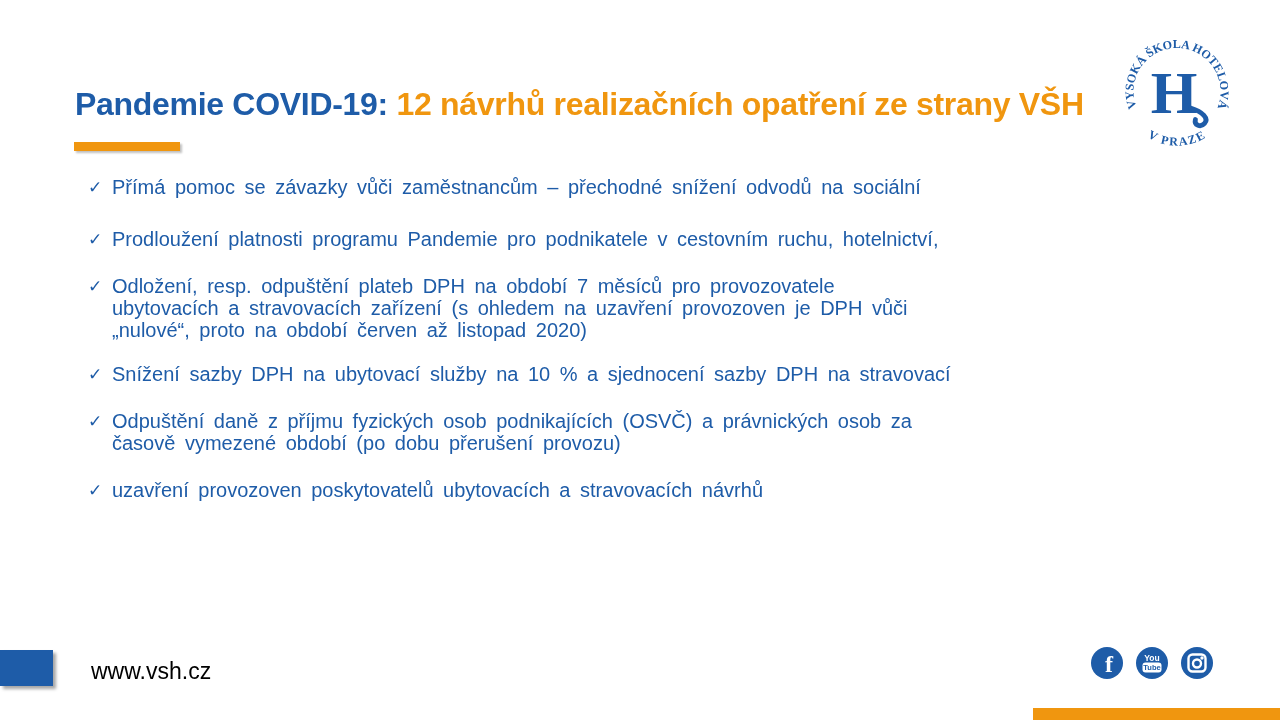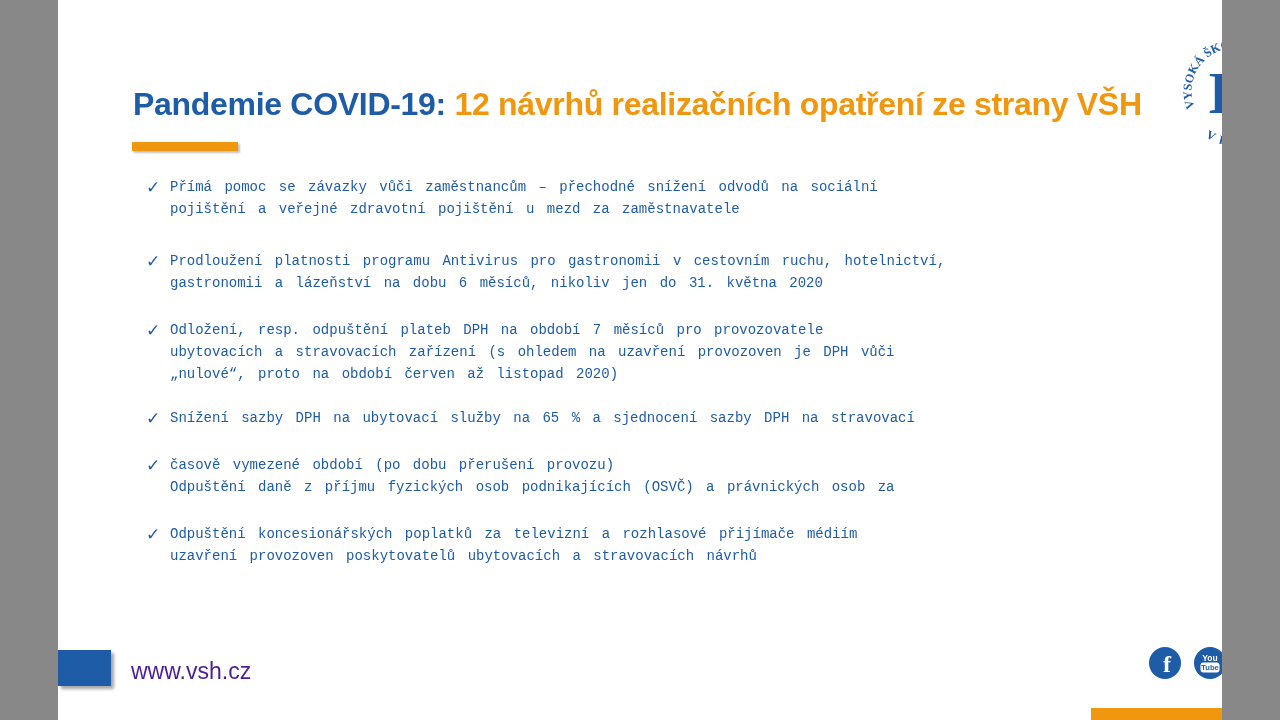--- a/index.html
+++ b/index.html
@@ -1,21 +1,21 @@
 <!DOCTYPE html>
 <html><head>
 <meta charset="utf-8">
 <style>
   * { margin: 0; padding: 0; box-sizing: border-box; }
   html, body { background: #888; }
   body { font-family: "Liberation Sans", sans-serif; }
 
   .slide {
     position: relative;
-    width: 1164px; height: 720px;
+    width: 1280px; height: 720px;
     background: #ffffff;
     overflow: hidden;
     margin: 0 auto;
   }
 
   
   .title {
     position: absolute;
     left: 75px; top: 86px;
     font-size: 32px; font-weight: bold;
@@ -52,48 +52,47 @@
   .check {
     flex: 0 0 24px;
     font-family: "DejaVu Sans", sans-serif;
     font-size: 17px;
     line-height: 22px;
     color: #1E5CA8;
   }
   .btext { flex: 1; }
   .bline {
     display: block;
-    font-size: 14px;
+    font-size: 20px;
     line-height: 22px;
     word-spacing: 4px;
     white-space: nowrap;
-    font-family: Liberation Mono, monospace;
   }
 
   
   .logo {
     position: absolute;
     left: 1119px; top: 27px;
     width: 116px; height: 131px;
   }
   .logo svg { width: 100%; height: 100%; }
 
   
   .footer-bar {
     position: absolute;
     left: 0; top: 650px;
     width: 53px; height: 36px;
     background: #1E5CA8;
     box-shadow: 3px 3px 3px rgba(0,0,0,0.35);
   }
   .footer-url {
     position: absolute;
-    left: 73px; top: 658px;
+    left: 91px; top: 658px;
     font-size: 23px;
-    color: #4c1d95;
+    color: #000000;
     text-decoration: none;
   }
   .social {
     position: absolute;
     left: 1091px; top: 647px;
     display: flex;
     gap: 13px;
   }
   .social a { display: block; width: 32px; height: 32px; }
 
@@ -129,55 +128,52 @@
       <text x="57" y="86" text-anchor="middle" font-family="Liberation Serif, serif" font-weight="bold" font-size="62" fill="#1E5CA8">H</text>
       <path d="M 74 81 C 87 85, 93 92, 88.5 97 C 84.5 101.5, 77.5 99, 79 93" fill="none" stroke="#1E5CA8" stroke-width="5" stroke-linecap="round"></path>
     </svg>
   </div>
 
   <ul class="bullets">
     <li>
       <span class="check">✓</span>
       <div class="btext">
         <span class="bline">Přímá pomoc se závazky vůči zaměstnancům – přechodné snížení odvodů na sociální</span>
-        <span class="bline">pojištění a veřejné zdravotní pojištění u mezd za zaměstnavatele</span>
-      </div>
-    </li>
-    <li>
-      <span class="check">✓</span>
-      <div class="btext">
-        <span class="bline">Prodloužení platnosti programu Antivirus pro gastronomii v cestovním ruchu, hotelnictví,</span>
-        <span class="bline">gastronomii a lázeňství na dobu 6 měsíců, nikoliv jen do 31. května 2020</span>
+      </div>
+    </li>
+    <li>
+      <span class="check">✓</span>
+      <div class="btext">
+        <span class="bline">Prodloužení platnosti programu Pandemie pro podnikatele v cestovním ruchu, hotelnictví,</span>
       </div>
     </li>
     <li>
       <span class="check">✓</span>
       <div class="btext">
         <span class="bline">Odložení, resp. odpuštění plateb DPH na období 7 měsíců pro provozovatele</span>
         <span class="bline">ubytovacích a stravovacích zařízení (s ohledem na uzavření provozoven je DPH vůči</span>
         <span class="bline">„nulové“, proto na období červen až listopad 2020)</span>
       </div>
     </li>
     <li>
       <span class="check">✓</span>
       <div class="btext">
-        <span class="bline">Snížení sazby DPH na ubytovací služby na 65 % a sjednocení sazby DPH na stravovací</span>
-      </div>
-    </li>
-    <li>
-      <span class="check">✓</span>
-      <div class="btext">
+        <span class="bline">Snížení sazby DPH na ubytovací služby na 10 % a sjednocení sazby DPH na stravovací</span>
+      </div>
+    </li>
+    <li>
+      <span class="check">✓</span>
+      <div class="btext">
+        <span class="bline">Odpuštění daně z příjmu fyzických osob podnikajících (OSVČ) a právnických osob za</span>
         <span class="bline">časově vymezené období (po dobu přerušení provozu)</span>
-        <span class="bline">Odpuštění daně z příjmu fyzických osob podnikajících (OSVČ) a právnických osob za</span>
-      </div>
-    </li>
-    <li>
-      <span class="check">✓</span>
-      <div class="btext">
-        <span class="bline">Odpuštění koncesionářských poplatků za televizní a rozhlasové přijímače médiím</span>
+      </div>
+    </li>
+    <li>
+      <span class="check">✓</span>
+      <div class="btext">
         <span class="bline">uzavření provozoven poskytovatelů ubytovacích a stravovacích návrhů</span>
       </div>
     </li>
   </ul>
 
   <div class="footer-bar"></div>
   <a class="footer-url" href="#">www.vsh.cz</a>
 
   <div class="social">
     <a href="#">

